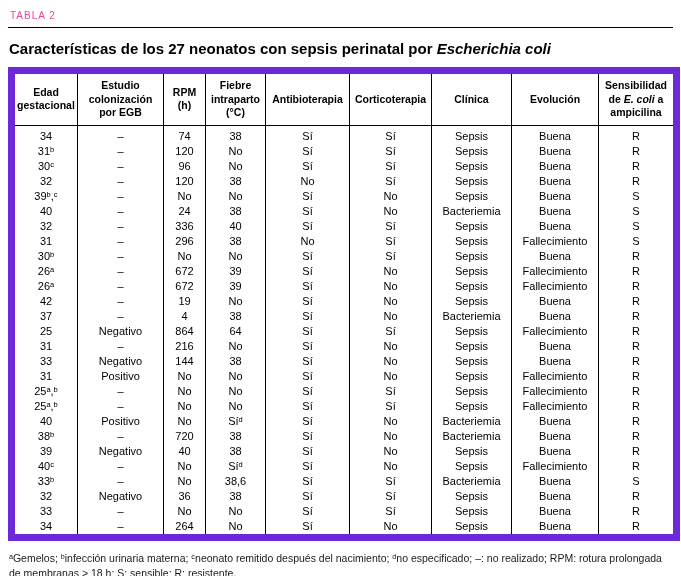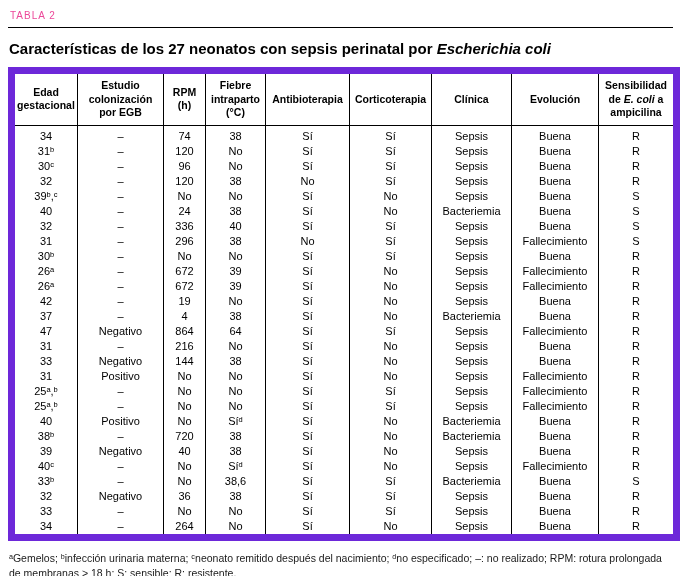--- a/index.html
+++ b/index.html
@@ -255,21 +255,21 @@
           <td>–</td>
           <td>4</td>
           <td>38</td>
           <td>Sí</td>
           <td>No</td>
           <td>Bacteriemia</td>
           <td>Buena</td>
           <td>R</td>
         </tr>
         <tr>
-          <td>47</td>
+          <td>25</td>
           <td>Negativo</td>
           <td>864</td>
           <td>64</td>
           <td>Sí</td>
           <td>Sí</td>
           <td>Sepsis</td>
           <td>Fallecimiento</td>
           <td>R</td>
         </tr>
         <tr>

